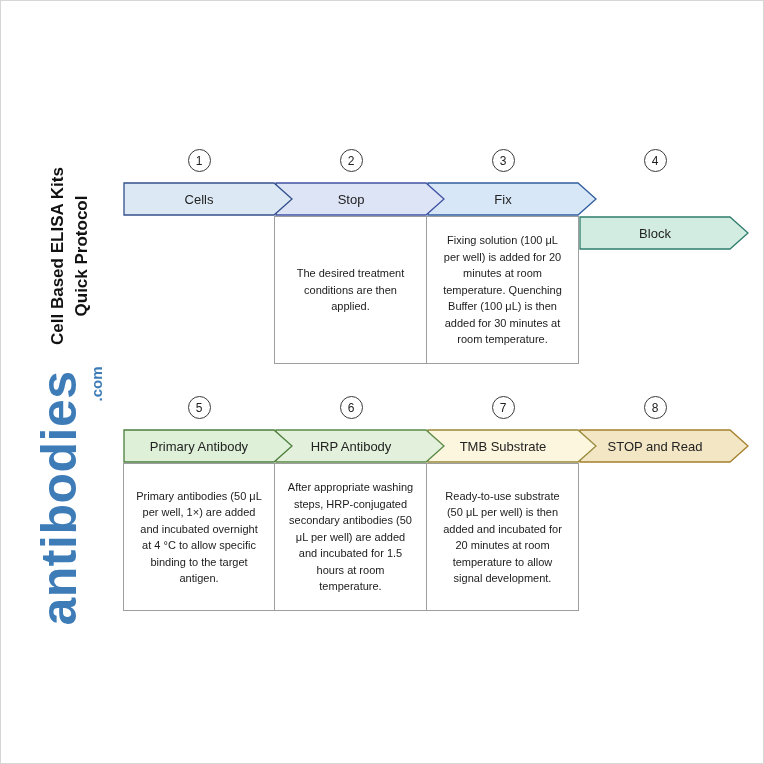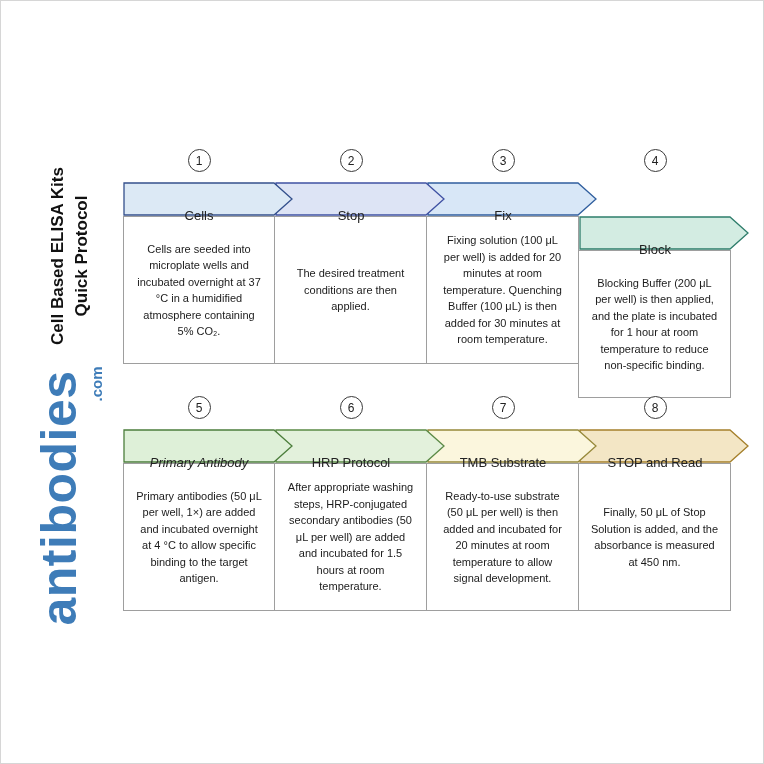--- a/index.html
+++ b/index.html
@@ -67,21 +67,21 @@
     margin: 0 auto 10px auto;
     display: flex; align-items: center; justify-content: center;
     font-size: 12px;
     color: #222222;
     background: #ffffff;
   }
 
   .arrow { position: relative; height: 34px; }
   .arrow svg { position: absolute; left: 0; top: 0; overflow: visible; display: block; }
   .arrow-label {
-    position: absolute; left: 0; top: 16px;
+    position: absolute; left: 0; top: 0;
     width: 152px; height: 34px;
     display: flex; align-items: center; justify-content: center;
     font-size: 13px;
     color: #222222;
     z-index: 30;
   }
 
   .box {
     border: 1px solid #9e9e9e;
     height: 148px;
@@ -117,23 +117,20 @@
   <div class="step">
     <div class="badge">
       <span>1</span>
     </div>
     <div class="arrow" style="z-index: 10;">
       <svg width="171" height="34" viewBox="0 0 171 34">
         <polygon points="1,1 151,1 169,17 151,33 1,33" stroke-width="1.3" fill="#dce9f5" stroke="#34508c"></polygon>
       </svg>
       <div class="arrow-label">Cells</div>
     </div>
-    <div class="box">
-      <span>Cells are seeded into microplate wells and incubated overnight at 37 °C in a humidified atmosphere containing 5% CO₂.</span>
-    </div>
   </div>
 
   <div class="step">
     <div class="badge">
       <span>2</span>
     </div>
     <div class="arrow" style="z-index: 9;">
       <svg width="171" height="34" viewBox="0 0 171 34">
         <polygon points="1,1 151,1 169,17 151,33 1,33" stroke-width="1.3" fill="#dde4f5" stroke="#3f51a3"></polygon>
       </svg>
@@ -161,51 +158,48 @@
 
   <div class="step">
     <div class="badge">
       <span>4</span>
     </div>
     <div class="arrow" style="z-index: 7; margin-top: 44px;">
       <svg width="171" height="34" viewBox="0 0 171 34">
         <polygon points="1,1 151,1 169,17 151,33 1,33" stroke-width="1.3" fill="#d3ece2" stroke="#2e7d6b"></polygon>
       </svg>
       <div class="arrow-label">Block</div>
-    </div>
-    <div class="box">
-      <span>Blocking Buffer (200 μL per well) is then applied, and the plate is incubated for 1 hour at room temperature to reduce non-specific binding.</span>
     </div>
   </div>
 </div>
   <div class="row" id="row-2">
   <div class="step">
     <div class="badge">
       <span>5</span>
     </div>
-    <div class="arrow" style="z-index: 10; font-style: italic;">
+    <div class="arrow" style="z-index: 10;">
       <svg width="171" height="34" viewBox="0 0 171 34">
         <polygon points="1,1 151,1 169,17 151,33 1,33" stroke-width="1.3" fill="#def0d8" stroke="#4c7e3c"></polygon>
       </svg>
       <div class="arrow-label">Primary Antibody</div>
     </div>
     <div class="box">
       <span>Primary antibodies (50 μL per well, 1×) are added and incubated overnight at 4 °C to allow specific binding to the target antigen.</span>
     </div>
   </div>
 
   <div class="step">
     <div class="badge">
       <span>6</span>
     </div>
     <div class="arrow" style="z-index: 9;">
       <svg width="171" height="34" viewBox="0 0 171 34">
         <polygon points="1,1 151,1 169,17 151,33 1,33" stroke-width="1.3" fill="#e3f1dc" stroke="#5b8a46"></polygon>
       </svg>
-      <div class="arrow-label">HRP Protocol</div>
+      <div class="arrow-label">HRP Antibody</div>
     </div>
     <div class="box">
       <span>After appropriate washing steps, HRP-conjugated secondary antibodies (50 μL per well) are added and incubated for 1.5 hours at room temperature.</span>
     </div>
   </div>
 
   <div class="step">
     <div class="badge">
       <span>7</span>
     </div>
@@ -223,19 +217,16 @@
   <div class="step">
     <div class="badge">
       <span>8</span>
     </div>
     <div class="arrow" style="z-index: 7; text-align: center;">
       <svg width="171" height="34" viewBox="0 0 171 34">
         <polygon points="1,1 151,1 169,17 151,33 1,33" stroke-width="1.3" fill="#f3e6c5" stroke="#a5802b"></polygon>
       </svg>
       <div class="arrow-label">STOP and Read</div>
     </div>
-    <div class="box">
-      <span>Finally, 50 μL of Stop Solution is added, and the absorbance is measured at 450 nm.</span>
-    </div>
   </div>
 </div>
 
 </div>
 
 </body></html>

